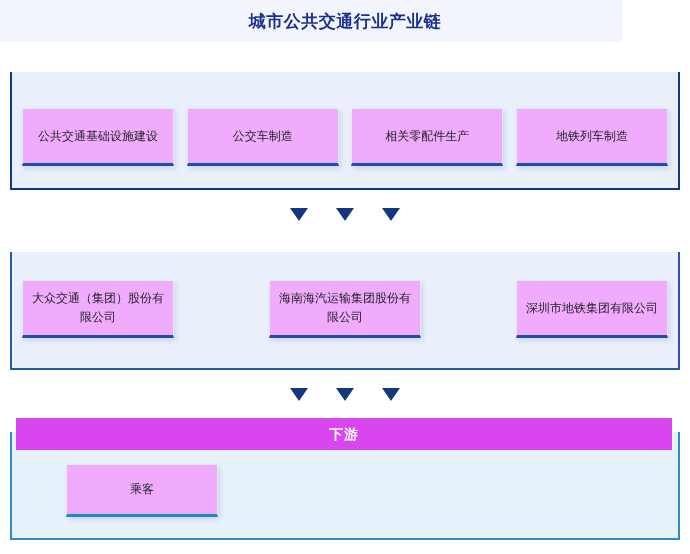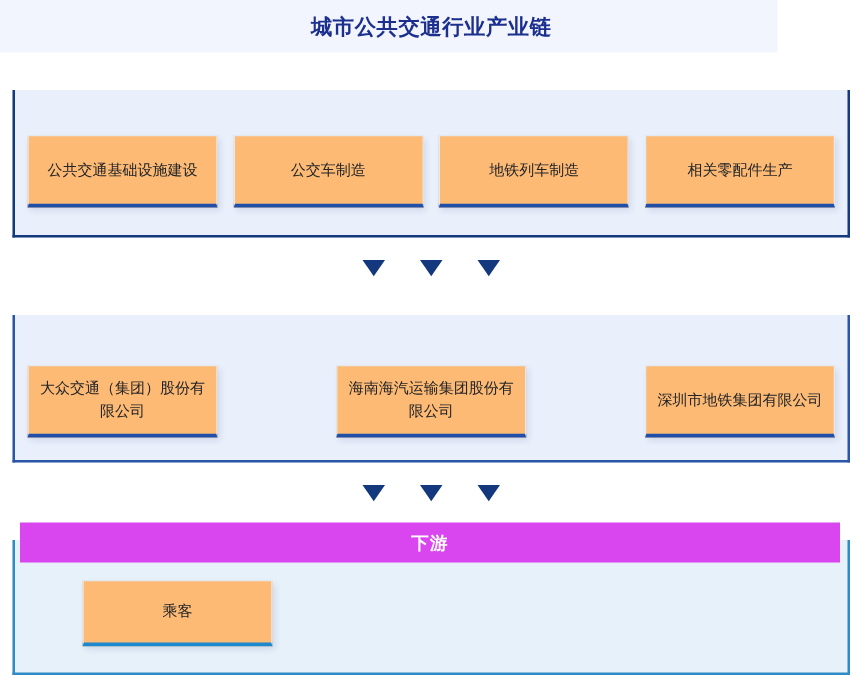--- a/index.html
+++ b/index.html
@@ -71,27 +71,27 @@
   .section-header.downstream { left: 16px; top: 418px; width: 656px; background: #d946ef; }
 
   
   .card-row {
     position: absolute;
     display: flex;
     justify-content: space-between;
     box-sizing: border-box;
   }
   .card-row.upstream   { left: 22px;  top: 108px; width: 646px; }
-  .card-row.midstream  { left: 22px;  top: 292px; width: 646px; }
+  .card-row.midstream  { left: 22px;  top: 280px; width: 646px; }
   .card-row.downstream { left: 66px;  top: 464px; width: 558px; gap: 43px; }
 
   .card {
     position: relative;
     box-sizing: border-box;
-    background: #fdba74;
+    background: #f0abfc;
     border: 1px solid #e4e8ef;
     border-bottom: none;
     box-shadow: 2px 3px 5px rgba(40, 60, 110, 0.13);
     display: flex;
     align-items: center;
     justify-content: center;
     text-align: center;
     font-size: 12px;
     color: #222428;
     line-height: 1.55;
@@ -134,22 +134,22 @@
 <div id="page">
 
   <div class="title-band">
     <div class="title-text">城市公共交通行业产业链</div>
   </div>
 
   <div class="section upstream"></div>
   <div class="card-row upstream">
     <div class="card">公共交通基础设施建设</div>
     <div class="card">公交车制造</div>
+    <div class="card">相关零配件生产</div>
     <div class="card">地铁列车制造</div>
-    <div class="card">相关零配件生产</div>
   </div>
 
   <div class="arrows top">
     <div class="arrow"></div>
     <div class="arrow"></div>
     <div class="arrow"></div>
   </div>
 
   <div class="section midstream"></div>
   <div class="card-row midstream">

